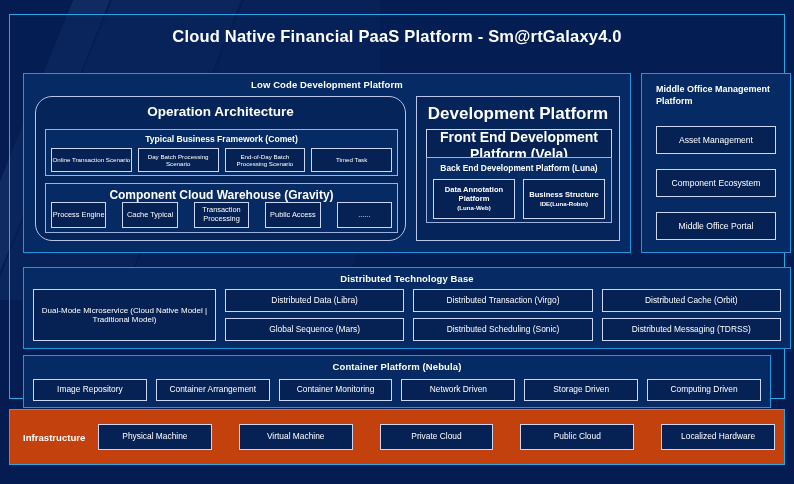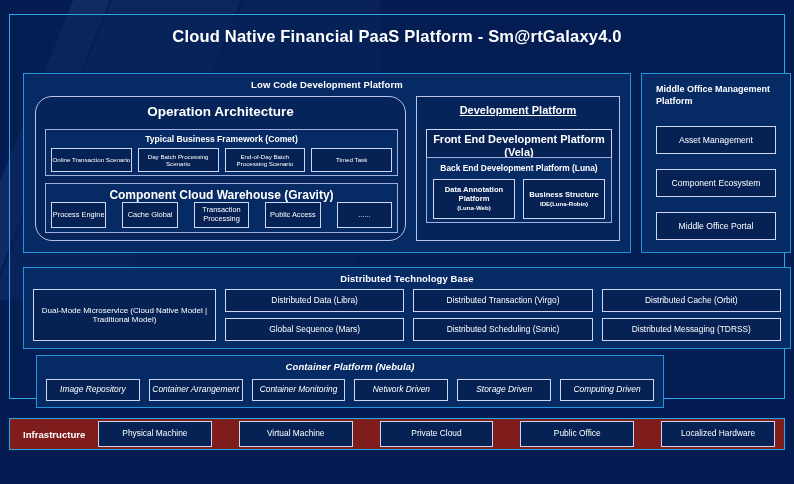--- a/index.html
+++ b/index.html
@@ -135,25 +135,25 @@
   #gravityBox > .group-title { font-size: 12px; padding-top: 4px; }
   #gravityRow {
     position: absolute; left: 5px; top: 18px; right: 5px; height: 26px;
     display: flex; gap: 16px;
   }
   #gravityRow .tile { flex: 1; font-size: 7.4px; }
 
   #devPlat {
     left: 392px; top: 22px; width: 204px; height: 145px;
   }
-  #devPlat > .group-title { font-size: 11px; padding-top: 7px; text-decoration: underline; }
+  #devPlat > .group-title { font-size: 17px; padding-top: 7px; }
 
   #frontEnd {
     position: absolute; left: 9px; top: 32px; width: 186px; height: 34px;
-    font-size: 11px; font-weight: bold;
+    font-size: 14px; font-weight: bold;
   }
   #backEndBox {
     left: 9px; top: 60px; width: 186px; height: 66px;
     border: 1px solid #9fb0dd; background: #062a63;
   }
   #backEndBox > .group-title { font-size: 8.4px; padding-top: 5px; }
   #backEndRow {
     position: absolute; left: 6px; top: 21px; right: 6px; height: 40px;
     display: flex; gap: 8px; border-radius: 7px;
   }
@@ -176,29 +176,29 @@
   
   #dtb { left: 13px; top: 252px; width: 768px; height: 82px; }
   #dtbInner { position: absolute; left: 9px; top: 21px; right: 9px; height: 52px;
               display: flex; gap: 9px; }
   #dtbCol0 { flex: 1.02; display: flex; }
   #dtbCol0 .tile { flex: 1; flex-direction: column; font-size: 8px; }
   .dtb-col { flex: 1; display: flex; flex-direction: column; gap: 6px; }
   .dtb-col .tile { flex: 1; font-size: 8.4px; }
 
   
-  #cplat { left: 26px; top: 340px; width: 628px; height: 53px; font-style: italic; }
+  #cplat { left: 13px; top: 340px; width: 748px; height: 53px; }
   #cplatRow { position: absolute; left: 9px; top: 23px; right: 9px; height: 22px;
               display: flex; gap: 9px; }
   #cplatRow .tile { flex: 1; font-size: 8.4px; }
 
   
   #infraFrame {
-    position: absolute; left: 9px; top: 418px; width: 776px; height: 32px;
-    border: 1.5px solid #29a8e8; background: #7f1d1d; box-sizing: border-box;
+    position: absolute; left: 9px; top: 409px; width: 776px; height: 56px;
+    border: 1.5px solid #29a8e8; background: #c2410c; box-sizing: border-box;
   }
   #infraLabel {
     position: absolute; left: 13px; top: 0; height: 100%;
     display: flex; align-items: center;
     font-size: 9.6px; font-weight: bold; color: #ffffff;
   }
   #infraRow {
     position: absolute; left: 88px; top: 0; right: 9px; height: 100%;
     display: flex; align-items: center; gap: 27px;
   }
@@ -232,21 +232,21 @@
             <div class="tile">Day Batch Processing Scenario</div>
             <div class="tile">End-of-Day Batch Processing Scenario</div>
             <div class="tile">Timed Task</div>
           </div>
         </div>
 
         <div class="group" id="gravityBox">
           <div class="group-title">Component Cloud Warehouse (Gravity)</div>
           <div id="gravityRow">
             <div class="tile">Process Engine</div>
-            <div class="tile">Cache Global</div>
+            <div class="tile">Cache Typical</div>
             <div class="tile">Transaction Processing</div>
             <div class="tile">Public Access</div>
             <div class="tile">......</div>
           </div>
         </div>
       </div>
 
       <div class="group" id="devPlat">
         <div class="group-title">Development Platform</div>
 
@@ -311,18 +311,18 @@
     </div>
 
   </div>
 
   <div id="infraFrame">
     <div id="infraLabel">Infrastructure</div>
     <div id="infraRow">
       <div class="tile">Physical Machine</div>
       <div class="tile">Virtual Machine</div>
       <div class="tile">Private Cloud</div>
-      <div class="tile">Public Office</div>
+      <div class="tile">Public Cloud</div>
       <div class="tile">Localized Hardware</div>
     </div>
   </div>
 
 </div>
 
 </body></html>

